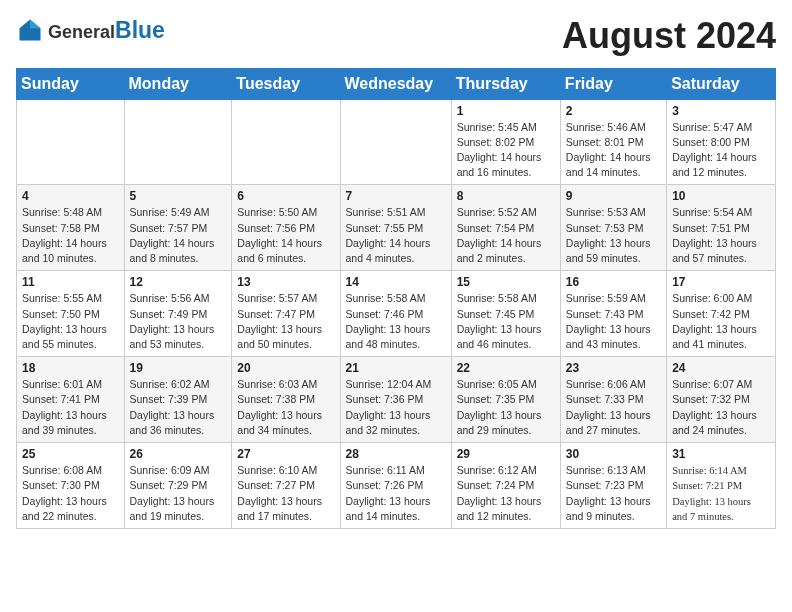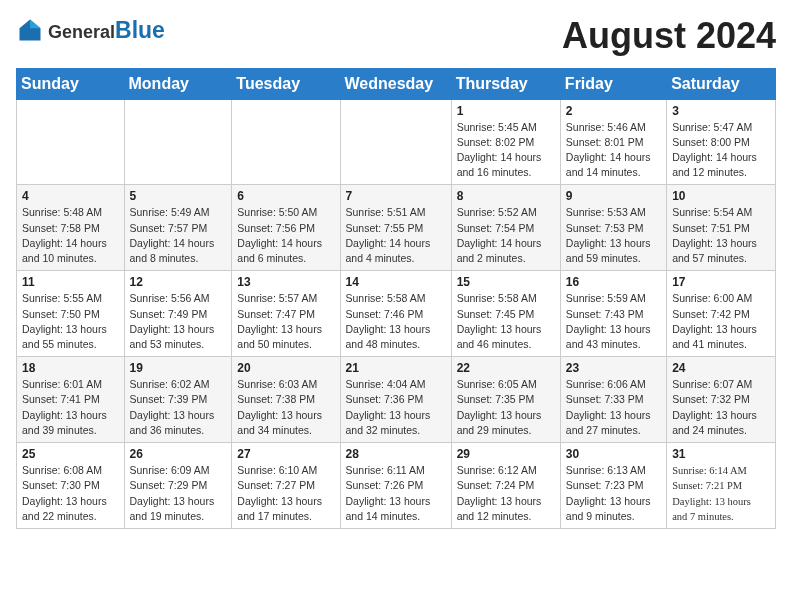--- a/index.html
+++ b/index.html
@@ -266,21 +266,21 @@
         </td>
         <td>
           <span class="day-number">20</span>
           <div class="day-info" style="white-space: pre-line;">Sunrise: 6:03 AM
 Sunset: 7:38 PM
 Daylight: 13 hours
 and 34 minutes.</div>
         </td>
         <td>
           <span class="day-number">21</span>
-          <div class="day-info" style="white-space: pre-line;">Sunrise: 4:04 AM
+          <div class="day-info" style="white-space: pre-line;">Sunrise: 12:04 AM
 Sunset: 7:36 PM
 Daylight: 13 hours
 and 32 minutes.</div>
         </td>
         <td>
           <span class="day-number">22</span>
           <div class="day-info" style="white-space: pre-line;">Sunrise: 6:05 AM
 Sunset: 7:35 PM
 Daylight: 13 hours
 and 29 minutes.</div>

